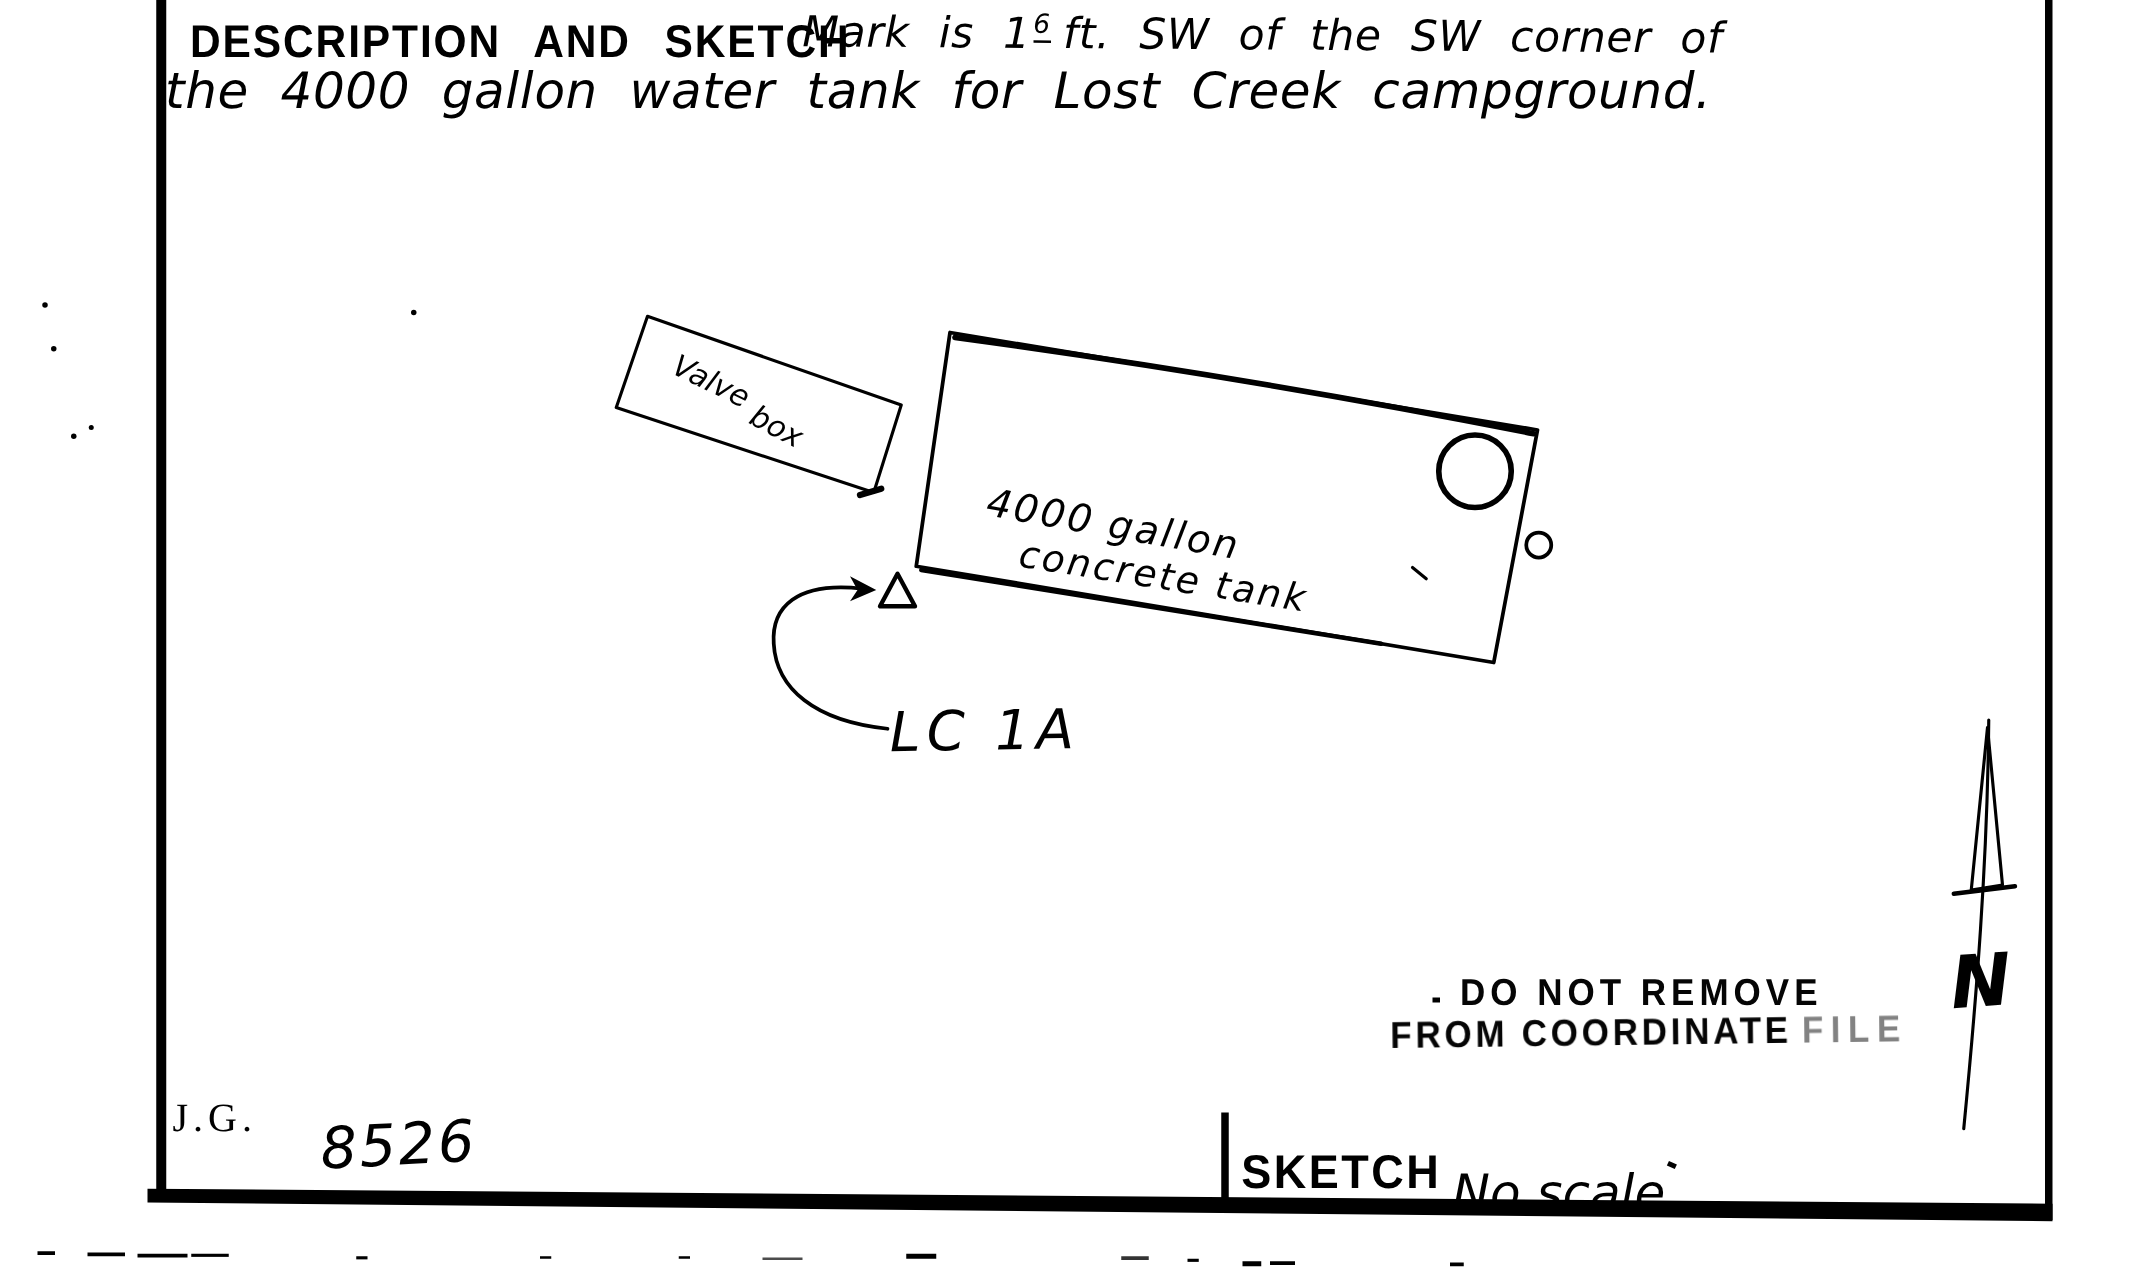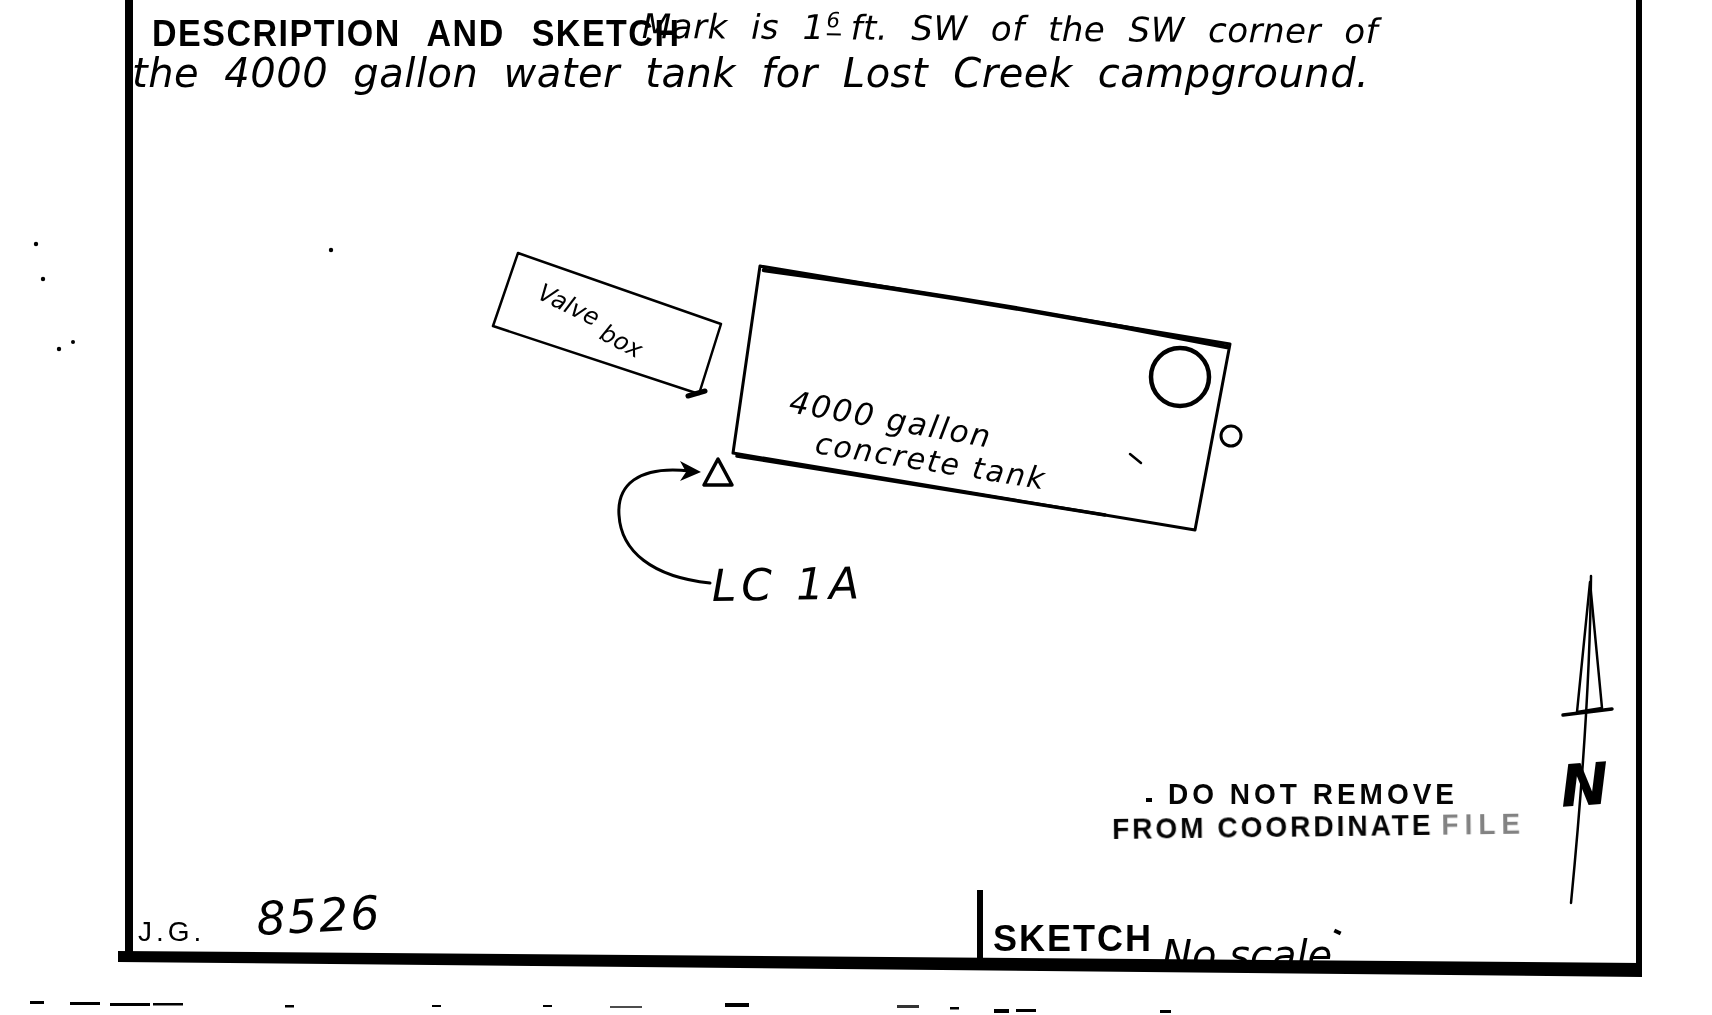--- a/index.html
+++ b/index.html
@@ -30,21 +30,21 @@
 
   .stampline { font-family: "Liberation Sans", sans-serif; font-weight: bold; color: #050505;
                filter: blur(0.4px); }
   .stamp-l1 { left: 1168px; top: 777px; font-size: 28px; letter-spacing: 4px;
               transform: scaleY(1.07); transform-origin: left top; }
   .stamp-l2 { left: 1112px; top: 812px; font-size: 28px; letter-spacing: 3px;
               transform: scaleY(1.07) rotate(-0.7deg); transform-origin: left top; }
   .faded    { opacity: .5; letter-spacing: 6px; margin-left: 8px; }
   .stamp-dot { left: 1146px; top: 798px; width: 6px; height: 4px; background: #000; z-index: 2; }
 
-  .jg       { left: 138px; top: 916px; font-size: 28px; letter-spacing: 4px; }
+  .jg       { left: 138px; top: 876px; font-size: 32px; letter-spacing: 4px; font-family: Liberation Serif, serif; }
   .number   { left: 255px; top: 892px; font-size: 46px; letter-spacing: 2px;
               transform: rotate(-3deg); transform-origin: left top; }
   .sketchlbl{ left: 993px; top: 916px; font-size: 36px; letter-spacing: 2px;
               transform: scaleY(1.05); transform-origin: left top; }
   .noscale  { left: 1162px; top: 904px; font-size: 40px; margin-top: 28px; }
   .scale-dot{ left: 1334px; top: 930px; width: 7px; height: 4px; background: #000;
               transform: rotate(25deg); z-index: 2; }
 </style>
 </head>
 <body>

